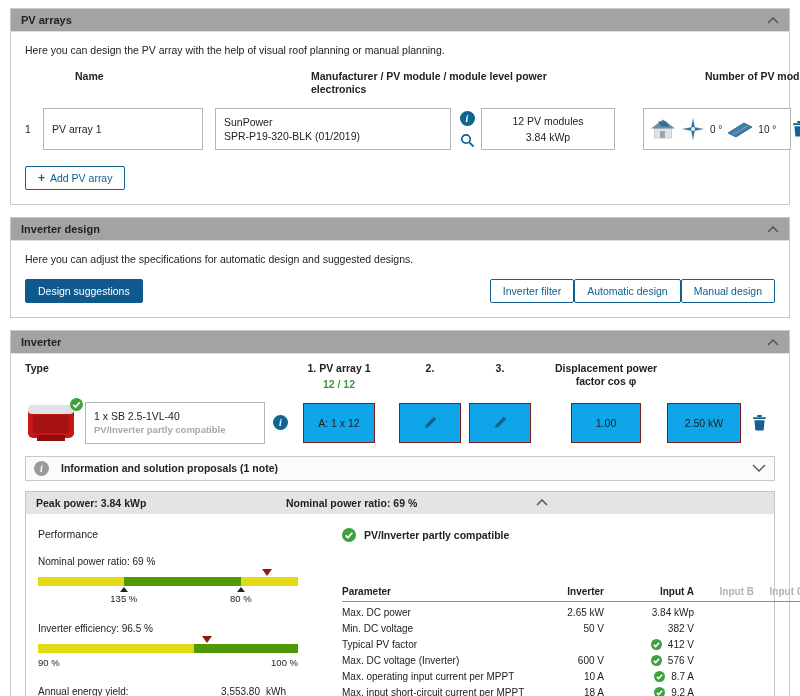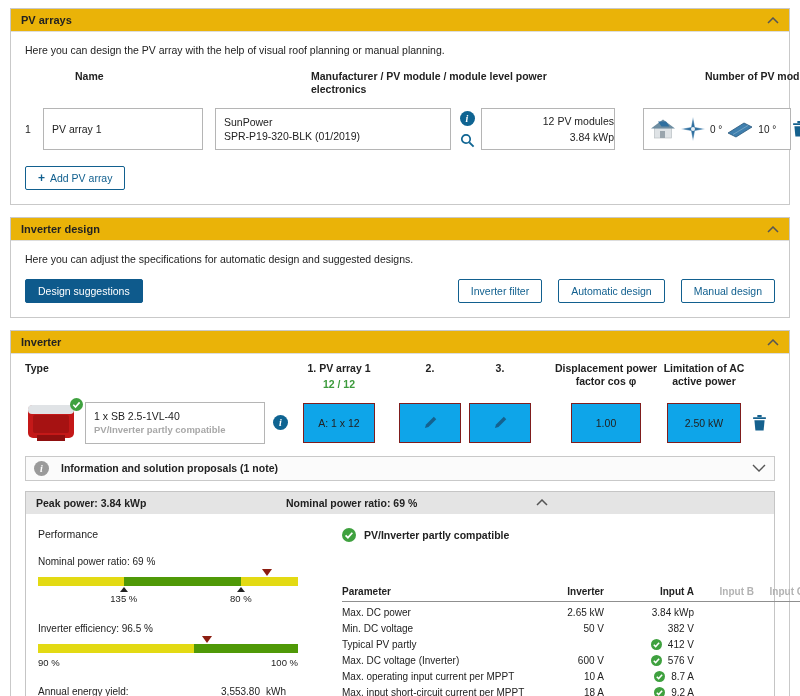--- a/index.html
+++ b/index.html
@@ -1,49 +1,49 @@
 <!DOCTYPE html>
 <html><head>
 <meta charset="utf-8">
 <style>
   html,body{margin:0;padding:0;background:#fff;}
   body{width:800px;font-family:"Liberation Sans",sans-serif;color:#222;}
   .page{padding:8px 10px 4px;}
   .panel{border:1px solid #c9c9c9;background:#fff;margin-bottom:12px;}
-  .panel-header{background:#eab308;border-bottom:1px solid #ddd;padding:5px 10px;display:flex;align-items:center;justify-content:space-between;cursor:pointer;}
+  .panel-header{background:#a3a3a3;border-bottom:1px solid #ddd;padding:5px 10px;display:flex;align-items:center;justify-content:space-between;cursor:pointer;}
   .panel-title{font-size:11px;font-weight:bold;}
   .panel-body{padding:8px 14px 14px;}
   .desc{font-size:10.5px;margin:4px 0 14px;}
   .chev{display:inline-flex;}
 
   
   .pv-grid{display:grid;grid-template-columns:18px 160px 12px 236px 6px 20px 4px 134px 28px 148px 1fr 26px;align-items:center;}
   .pv-grid.head{align-items:start;margin-bottom:12px;gap:32px;}
   .hcell{font-size:10.5px;font-weight:bold;line-height:1.25;}
   .nowrap{white-space:nowrap;}
   .c1{grid-column:1}.c2{grid-column:2}.c4{grid-column:4}.c6{grid-column:6}.c8{grid-column:8}.c10{grid-column:10}.c12{grid-column:12}
   .idx{font-size:10.5px;}
   .box{border:1px solid #b5b5b5;background:#fff;box-sizing:border-box;height:42px;font-size:10.5px;}
   .name-box{display:flex;align-items:center;padding:0 8px;cursor:text;}
   .manuf-box{display:flex;flex-direction:column;justify-content:center;gap:2px;padding:2px 8px;cursor:pointer;}
   .manuf-line{line-height:1.2;}
   .icon-stack{display:flex;flex-direction:column;align-items:center;gap:7px;}
-  .mod-box{display:flex;flex-direction:column;align-items:flex-end;justify-content:center;gap:4px;cursor:pointer;}
+  .mod-box{display:flex;flex-direction:column;align-items:center;justify-content:center;gap:4px;cursor:pointer;}
   .orient-box{display:flex;align-items:center;gap:5px;padding:0 6px;cursor:pointer;}
   .deg{font-size:10px;}
   .icon-info{width:15px;height:15px;border-radius:50%;background:#0f6492;color:#fff;display:inline-flex;align-items:center;justify-content:center;font-size:10px;font-weight:bold;font-family:"Liberation Serif",serif;font-style:italic;cursor:pointer;flex:0 0 auto;}
   .icon-info.gray{background:#9a9a9a;}
   .btn{font-size:10.5px;border-radius:2px;padding:5px 12px;cursor:pointer;display:inline-flex;align-items:center;gap:5px;background:#fff;border:1px solid #12608f;color:#12608f;font-family:inherit;}
   .btn.primary{background:#0e5a8c;border-color:#0e5a8c;color:#fff;}
   .add-btn{margin-top:16px;}
   .plus{font-weight:bold;font-size:12px;line-height:1;}
 
   
   .btn-row{display:flex;align-items:center;margin-top:4px;}
-  .btn-group-right{margin-left:auto;display:flex;gap:16px;}
+  .btn-group-right{margin-left:auto;display:flex;gap:0;}
 
   
   .inv-grid{display:grid;grid-template-columns:52px 8px 180px 8px 16px 14px 72px 24px 62px 8px 62px 40px 70px 26px 74px 1fr 24px;align-items:center;}
   .inv-grid.head{align-items:start;margin-bottom:10px;}
   .ih-type{grid-column:1/7;}
   .ih-a{grid-column:7;text-align:center;}
   .ih-2{grid-column:9;text-align:center;}
   .ih-3{grid-column:11;text-align:center;}
   .ih-cos{grid-column:13;text-align:center;margin:0 -22px;}
   .ih-ac{grid-column:15;text-align:center;margin:0 -14px;}
@@ -218,21 +218,20 @@
 
       <div class="inv-grid head">
         <div class="hcell ih-type">Type</div>
         <div class="hcell ih-a">
           <div>1. PV array 1</div>
           <div class="count-green">12 / 12</div>
         </div>
         <div class="hcell ih-2">2.</div>
         <div class="hcell ih-3">3.</div>
         <div class="hcell ih-cos">Displacement power factor cos φ</div>
-        <div class="hcell ih-ac">Limitation of AC active power</div>
       </div>
 
       <div class="inv-grid">
         <div class="inv-img g1">
           <svg width="52" height="42" viewBox="0 0 52 42">
             <rect x="3" y="3" width="46" height="33" rx="5" fill="#c41818"></rect>
             <rect x="3" y="3" width="46" height="9" rx="4" fill="#e0e3e6"></rect>
             <rect x="8" y="13" width="36" height="18" rx="2" fill="#a61212"></rect>
             <rect x="12" y="33" width="28" height="6" fill="#8f0f0f"></rect>
           </svg>
@@ -360,21 +359,21 @@
                 <div></div>
 
               <div class="ct-c">Min. DC voltage</div>
               <div class="ct-r">50 V</div>
               <div class="ct-a">
                   <span>382 V</span>
                 </div>
               <div></div>
                 <div></div>
 
-              <div class="ct-c">Typical PV partly</div>
+              <div class="ct-c">Typical PV factor</div>
               <div class="ct-r"></div>
               <div class="ct-a">
                 <span style="display:inline-flex;">
                     <svg width="11" height="11" viewBox="0 0 13 13">
                       <circle cx="6.5" cy="6.5" r="6.5" fill="#3fa13f"></circle>
                       <polyline points="3.3,6.8 5.5,9 9.6,4.4" fill="none" stroke="#fff" stroke-width="1.8"></polyline>
                     </svg>
                   </span>
                 <span>412 V</span>
               </div>

